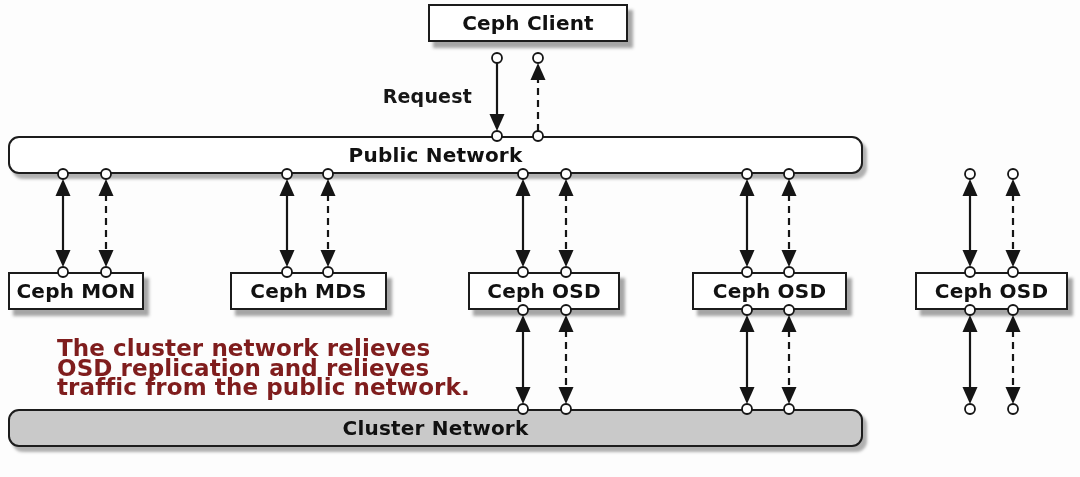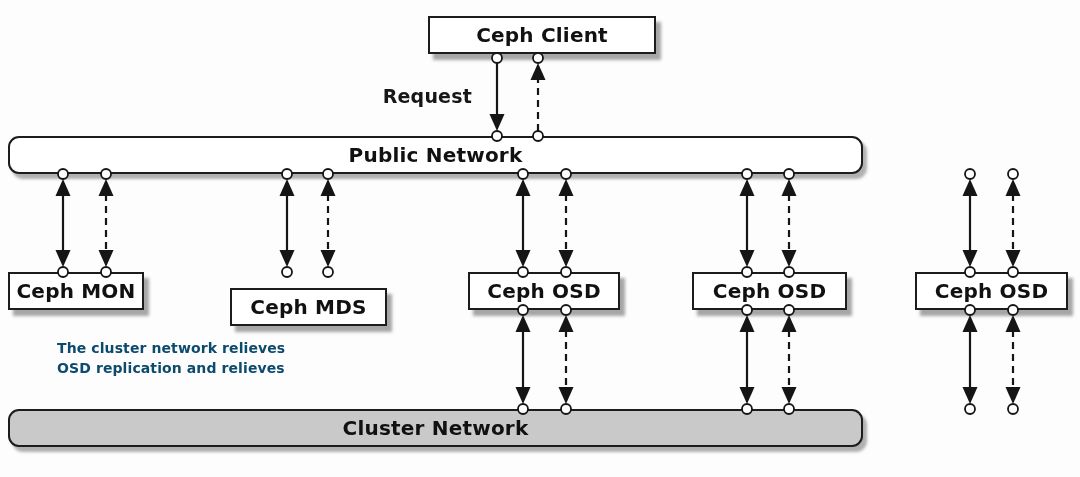--- a/index.html
+++ b/index.html
@@ -34,45 +34,46 @@
     letter-spacing:.2px;
   }
   .bar.cluster{background:#c9c9c9;}
   .flowlabel{
     position:absolute;top:85px;
     font-weight:bold;font-size:19px;color:#171717;
     letter-spacing:.2px;
   }
   #note{
     position:absolute;left:57px;top:339px;
-    font-weight:bold;font-size:14px;line-height:19.5px;color:#0c4a6e;
+    font-weight:bold;font-size:23px;line-height:19.5px;color:#7f1d1d;
     letter-spacing:.1px;white-space:nowrap;
   }
   #connectors{position:absolute;left:0;top:0;pointer-events:none;}
 </style>
 </head>
 <body>
 
 <div id="canvas">
 
-  <div class="box" style="left:428px;top:16px;width:228px;">Ceph Client</div>
+  <div class="box" style="left:428px;top:4px;width:200px;">Ceph Client</div>
 
   <div class="flowlabel" style="left:330px;width:142px;text-align:right;">Request</div>
 
   <div class="bar" style="top:136px;">Public Network</div>
 
   <div class="box" style="left:8px;top:272px;width:136px;">Ceph MON</div>
-  <div class="box" style="left:230px;top:272px;width:157px;margin-top:16px;">Ceph MDS</div>
+  <div class="box" style="left:230px;top:272px;width:157px;">Ceph MDS</div>
   <div class="box" style="left:468px;top:272px;width:152px;">Ceph OSD</div>
   <div class="box" style="left:692px;top:272px;width:155px;">Ceph OSD</div>
   <div class="box" style="left:915px;top:272px;width:153px;">Ceph OSD</div>
 
   <div id="note">
     <div>The cluster network relieves</div>
     <div>OSD replication and relieves</div>
+    <div>traffic from the public network.</div>
   </div>
 
   <div class="bar cluster" style="top:409px;">Cluster Network</div>
 
   <svg id="connectors" width="1080" height="477">
       <g>
         <line x1="497" y1="63" x2="497" y2="116" stroke="#151515" stroke-width="2.2"></line>
         <polygon fill="#151515" points="497,131 489.5,114 504.5,114"></polygon>
       </g>
       <g>

